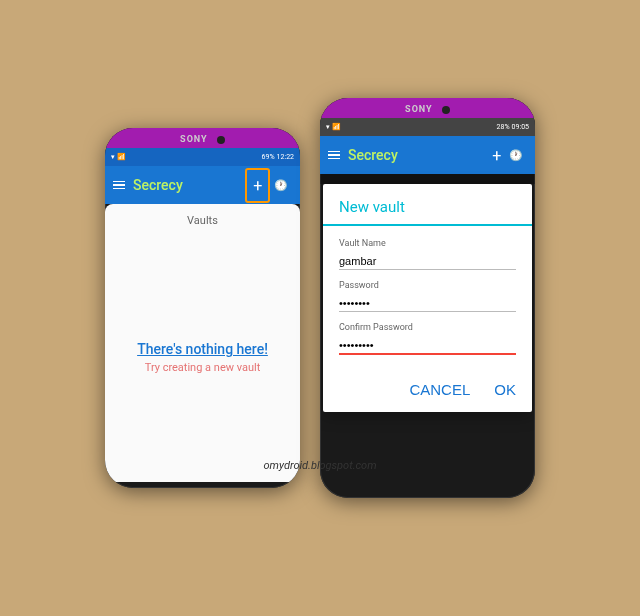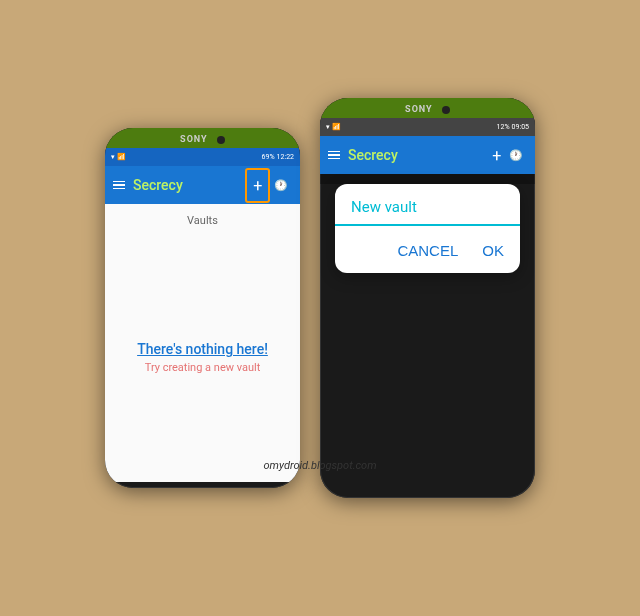--- a/index.html
+++ b/index.html
@@ -36,21 +36,21 @@
       height: 360px;
     }
 
     .phone-right {
       width: 215px;
       height: 400px;
       margin-top: -20px;
     }
 
     .phone-top-bar {
-      background: #4d7c0f;
+      background: #a21caf;
       text-align: center;
       padding: 6px 0 4px;
       color: #ccc;
       font-size: 9px;
       letter-spacing: 1px;
       font-weight: bold;
     }
 
     .phone-camera {
       width: 8px;
@@ -196,22 +196,22 @@
       top: 0; left: 0; right: 0; bottom: 0;
       background: rgba(0,0,0,0.3);
       display: flex;
       align-items: flex-start;
       justify-content: center;
       padding-top: 10px;
     }
 
     .dialog {
       background: white;
-      border-radius: 12px;
-      width: 185px;
+      border-radius: 2px;
+      width: 209px;
       box-shadow: 0 4px 16px rgba(0,0,0,0.3);
       overflow: hidden;
     }
 
     .dialog-title {
       color: #00bcd4;
       font-size: 15px;
       font-weight: 400;
       padding: 14px 16px 8px;
       border-bottom: 2px solid #00bcd4;
@@ -316,21 +316,21 @@
           <span></span>
           <span></span>
       </div>
       <span class="app-bar-title">Secrecy</span>
       <div class="add-btn-highlight">
         <span class="app-bar-icon">+</span>
       </div>
       <span class="app-bar-icon" style="font-size:11px;">🕐</span>
     </div>
 
-    <div class="screen" style="height: calc(100% - 18px - 38px - 26px);">
+    <div class="screen" style="height: calc(100% - 18px - 38px - 26px); border-radius: 8px;">
       <div class="vaults-label">Vaults</div>
       <div class="empty-content">
         <div class="nothing-here">There's nothing here!</div>
         <div class="try-creating">Try creating a new vault</div>
       </div>
     </div>
   </div>
 
   <div class="phone phone-right">
 
@@ -338,40 +338,52 @@
       <span>SONY</span>
       <span class="phone-camera"></span>
     </div>
 
     <div class="status-bar-dark">
       <div class="status-bar-left">
         <span class="status-icon">▾</span>
         <span class="status-icon">📶</span>
       </div>
       <div class="status-bar-right">
-        <span>12%</span>
+        <span>28%</span>
         <span>09:05</span>
       </div>
     </div>
 
     <div class="app-bar-right">
       <div class="hamburger-lines">
         <span></span>
           <span></span>
           <span></span>
       </div>
       <span class="app-bar-title">Secrecy</span>
       <span class="app-bar-icon">+</span>
       <span class="app-bar-icon" style="font-size:11px;">🕐</span>
     </div>
 
     <div class="screen-right">
       <div class="dialog-overlay">
         <div class="dialog">
           <div class="dialog-title">New vault</div>
+          <div class="dialog-body">
+
+            <div class="field-label">Vault Name</div>
+            <input class="field-input" type="text" value="gambar" style="">
+
+            <div class="field-label">Password</div>
+            <input class="field-input" type="text" value="••••••••" style="">
+
+            <div class="field-label">Confirm Password</div>
+            <input class="field-input active-field" type="text" value="•••••••••" style="">
+
+          </div>
           <div class="dialog-actions">
             <button class="dialog-btn">Cancel</button>
             <button class="dialog-btn">OK</button>
           </div>
         </div>
       </div>
     </div>
   </div>
 
   <div class="watermark">omydroid.blogspot.com</div>

